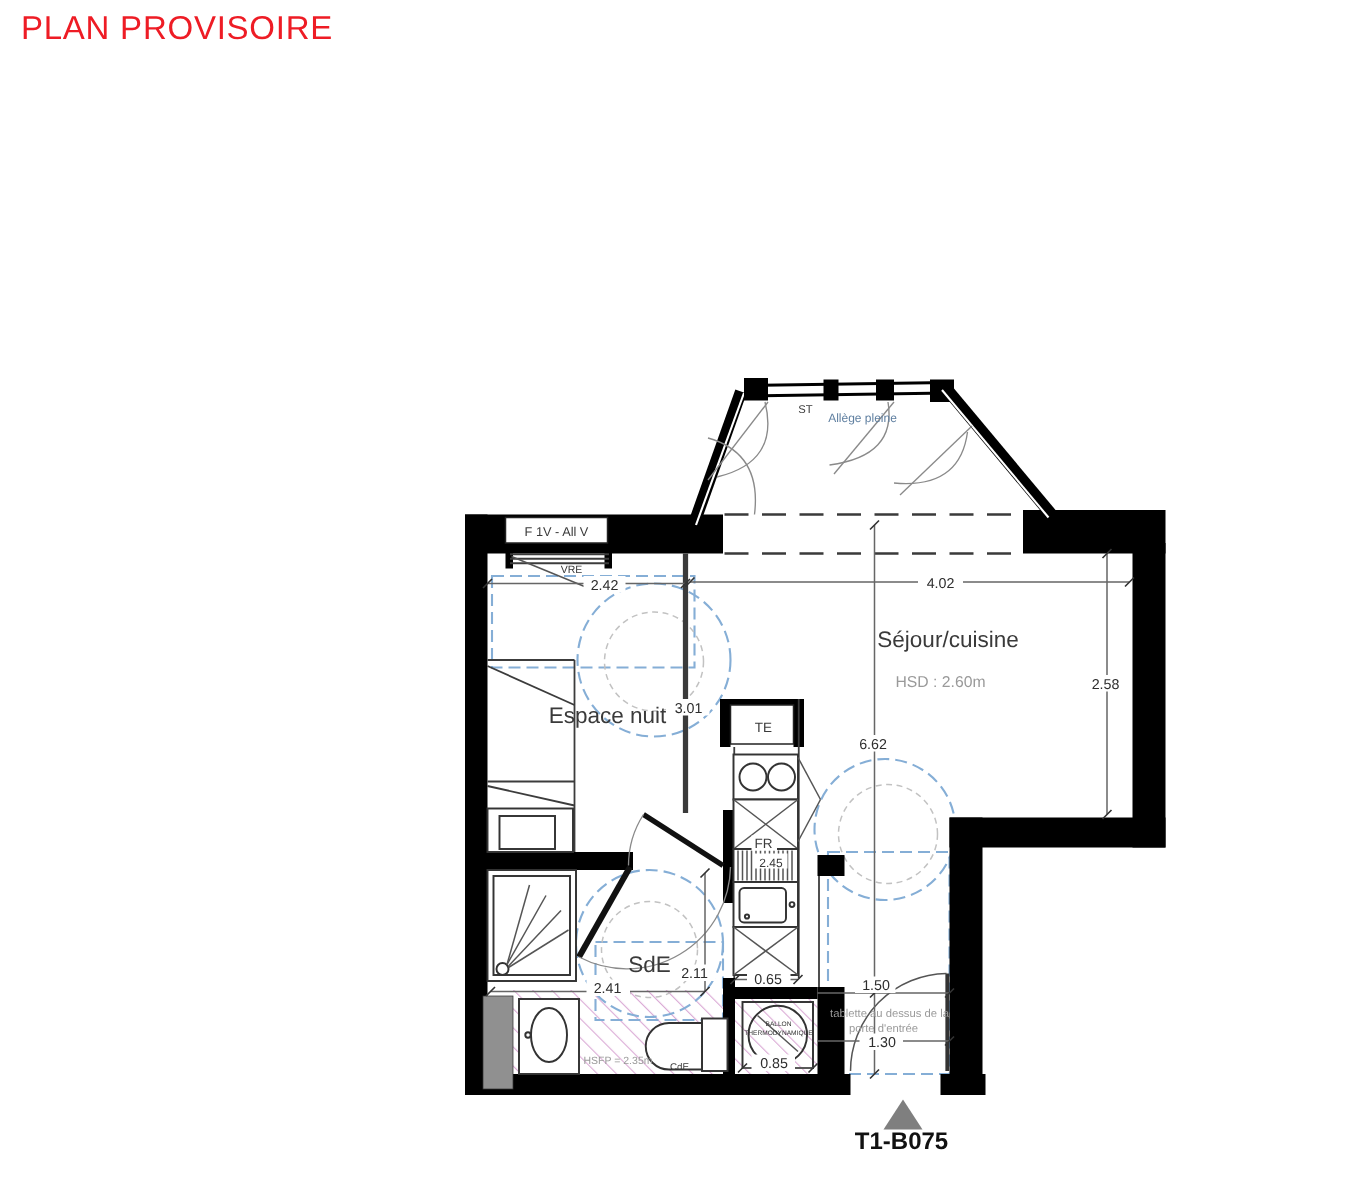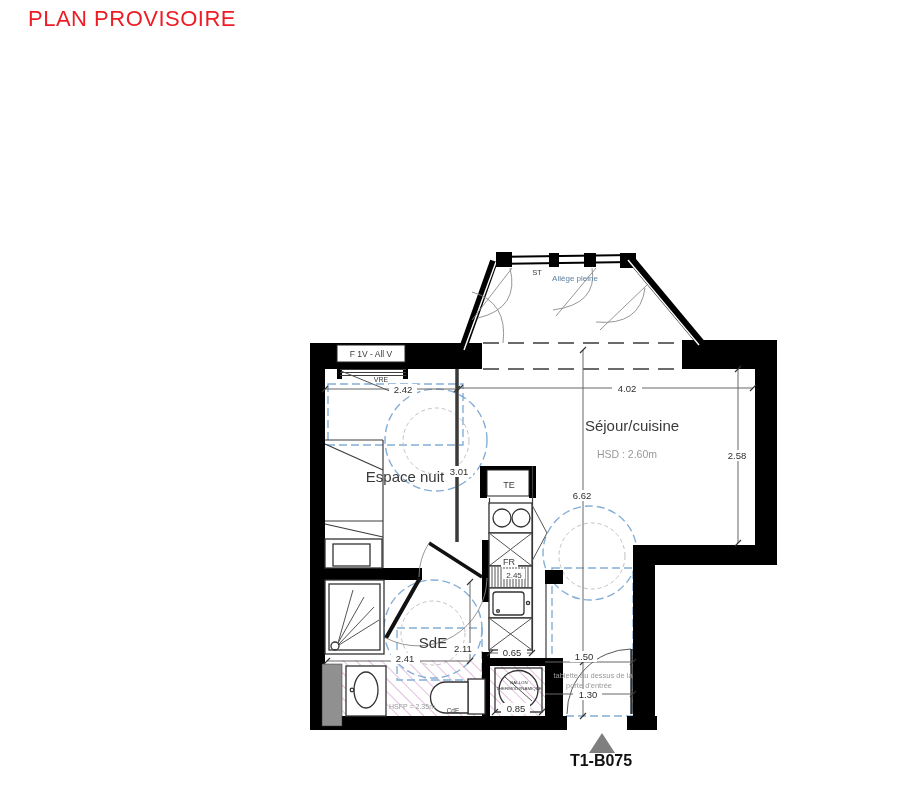--- a/index.html
+++ b/index.html
@@ -1,18 +1,18 @@
 <!DOCTYPE html>
 <html><head>
 <meta charset="utf-8">
 <style>
   html,body{margin:0;padding:0;background:#fff;}
   .page{position:relative;width:913px;height:800px;background:#ffffff;overflow:hidden;
         font-family:"Liberation Sans",sans-serif;}
-  .title{position:absolute;left:28px;top:6px;font-size:22px;font-weight:400;
+  .title{position:absolute;left:14px;top:6px;font-size:22px;font-weight:400;
          letter-spacing:.5px;color:#ee1c25;font-family:"Liberation Sans",sans-serif;}
   svg{position:absolute;left:0;top:0;}
   svg text{font-family:"Liberation Sans",sans-serif;fill:#3a3a3a;}
   .dim{font-size:9.5px;fill:#2e2e2e;}
   .room{font-size:15px;fill:#3a3a3a;}
   .small{font-size:7.5px;fill:#444;}
   .tiny{font-size:4.4px;fill:#333;}
   .muted{fill:#9a9a9a;}
   .blueish{fill:#5f7fa0;}
   .halo{fill:#ffffff;}

